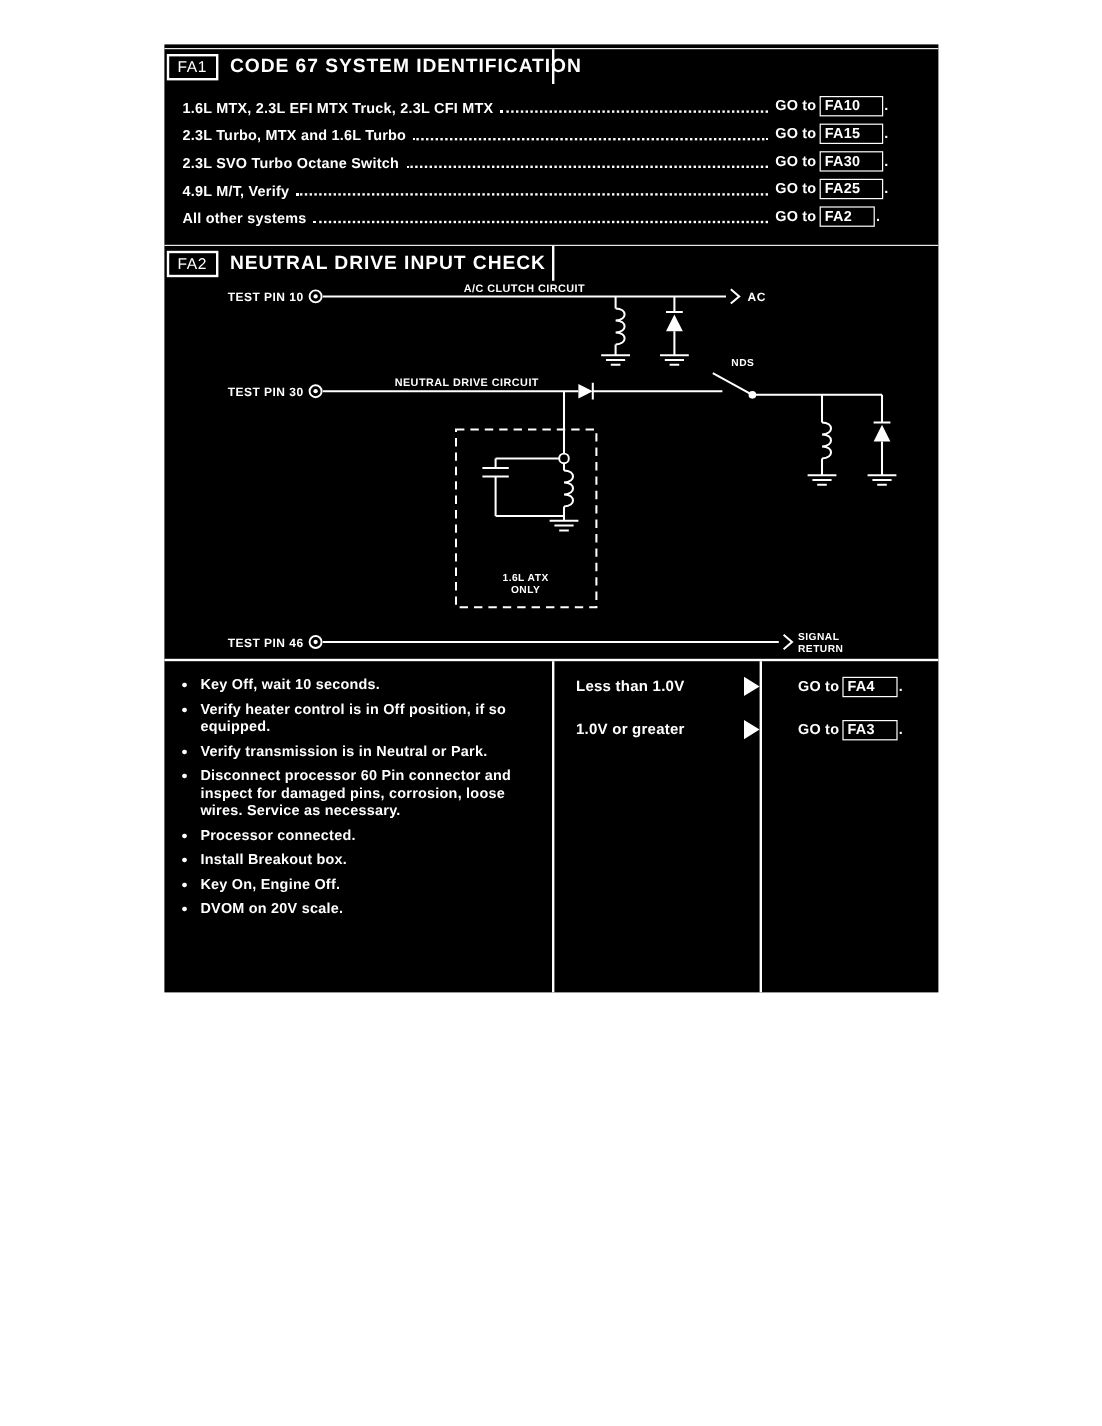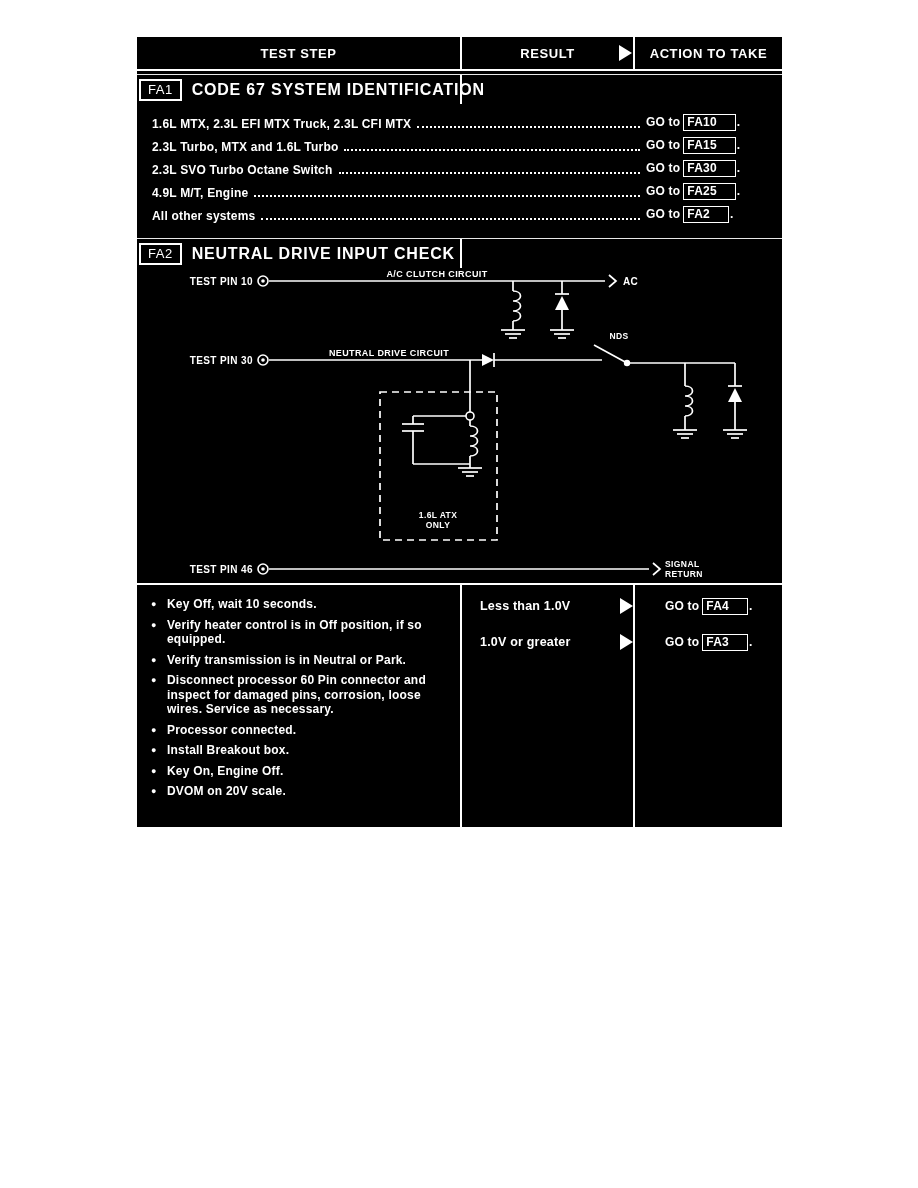--- a/index.html
+++ b/index.html
@@ -64,28 +64,20 @@
   .action-row { font-size:12px; font-weight:600; height:18px; display:flex; align-items:center;
                 white-space:nowrap; letter-spacing:0.2px; }
   .action-row.second { margin-top:18px; }
 </style>
 </head>
 <body>
 
 <div class="page">
   <div class="panel">
 
-    <div class="thead">
-      <div class="th th1">TEST STEP</div>
-      <div class="th th2">
-        <span>RESULT</span>
-        <span class="tri"></span>
-      </div>
-      <div class="th th3">ACTION TO TAKE</div>
-    </div>
 
     <div class="section-header fa1">
       <span class="code-box">FA1</span>
       <span class="section-title">CODE 67 SYSTEM IDENTIFICATION</span>
       <span class="vtick"></span>
     </div>
 
     <div class="fa1-rows">
       <div class="id-row">
         <span class="row-label">1.6L MTX, 2.3L EFI MTX Truck, 2.3L CFI MTX</span>
@@ -96,21 +88,21 @@
         <span class="row-label">2.3L Turbo, MTX and 1.6L Turbo</span>
         <span class="leader"></span>
         <span class="action-cell"><span>GO to</span><span class="ref-box">FA15</span><span>.</span></span>
       </div>
       <div class="id-row">
         <span class="row-label">2.3L SVO Turbo Octane Switch</span>
         <span class="leader"></span>
         <span class="action-cell"><span>GO to</span><span class="ref-box">FA30</span><span>.</span></span>
       </div>
       <div class="id-row">
-        <span class="row-label">4.9L M/T, Engine</span>
+        <span class="row-label">4.9L M/T, Verify</span>
         <span class="leader"></span>
         <span class="action-cell"><span>GO to</span><span class="ref-box">FA25</span><span>.</span></span>
       </div>
       <div class="id-row">
         <span class="row-label">All other systems</span>
         <span class="leader"></span>
         <span class="action-cell"><span>GO to</span><span class="ref-box">FA2</span><span>.</span></span>
       </div>
     </div>
 

